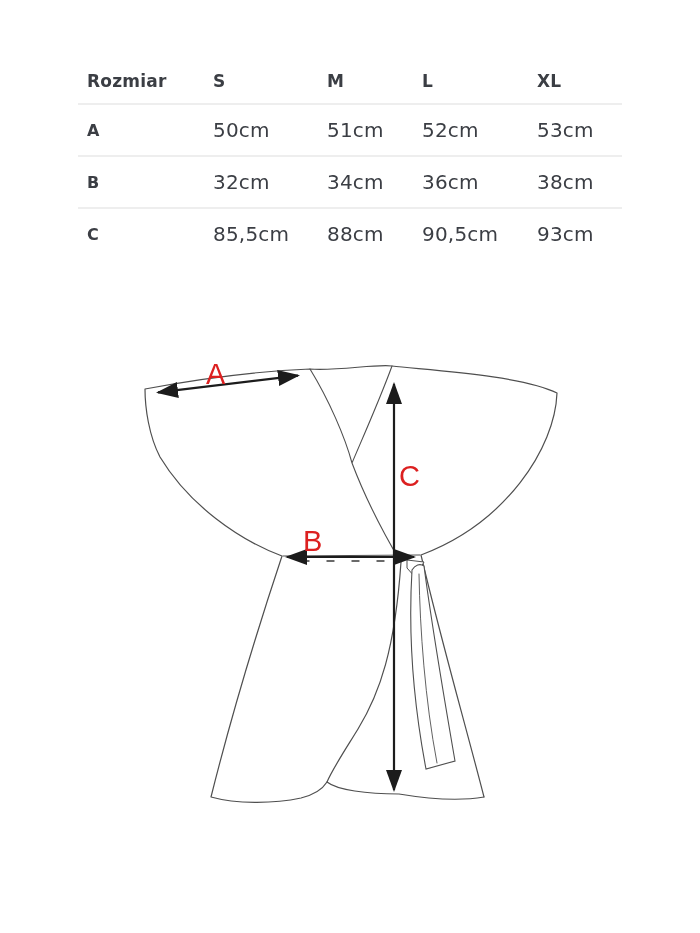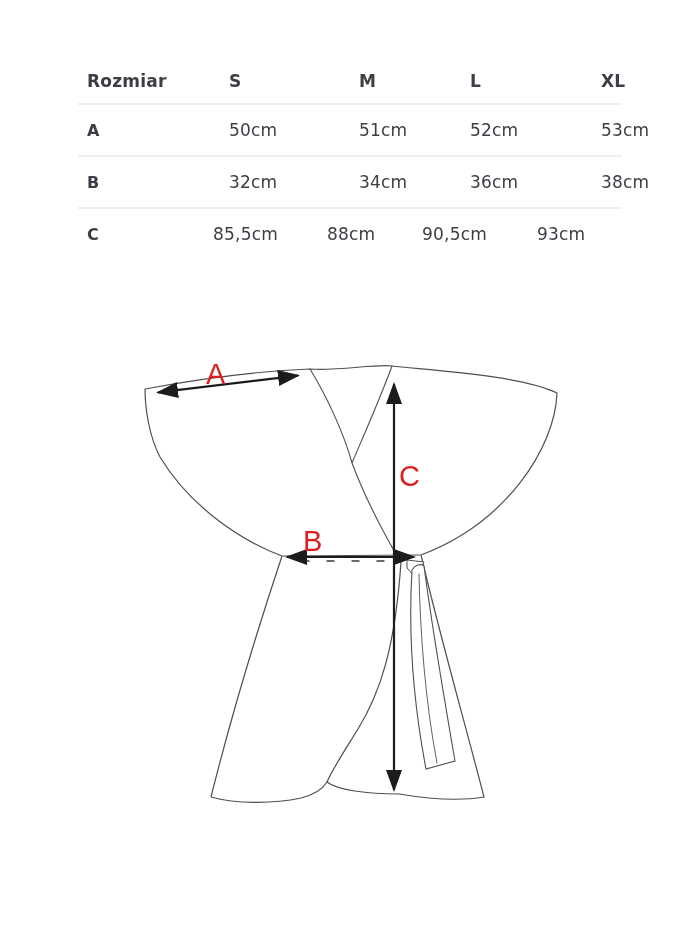--- a/index.html
+++ b/index.html
@@ -18,22 +18,22 @@
     width: 544px;
     color: #3b3e44;
   }
   .t-row {
     display: grid;
     grid-template-columns: 135px 114px 95px 115px 85px;
     align-items: center;
     height: 50px;
   }
   .t-row.header { height: 44px; }
-  .t-row.bordered { border-bottom: 2px solid #eeeeee; gap: 16px; }
-  .cell { font-size: 17px; letter-spacing: 0.2px; }
+  .t-row.bordered { border-bottom: 2px solid #eeeeee; }
+  .cell { font-size: 20px; letter-spacing: 0.2px; }
   .cell.first { padding-left: 9px; }
   .cell.head { font-weight: bold; font-size: 17px; }
   .cell.rowlabel { font-weight: bold; font-size: 16px; }
 
   
   .diagram-wrap {
     position: absolute;
     left: 0; top: 330px;
     width: 700px; height: 530px;
   }

